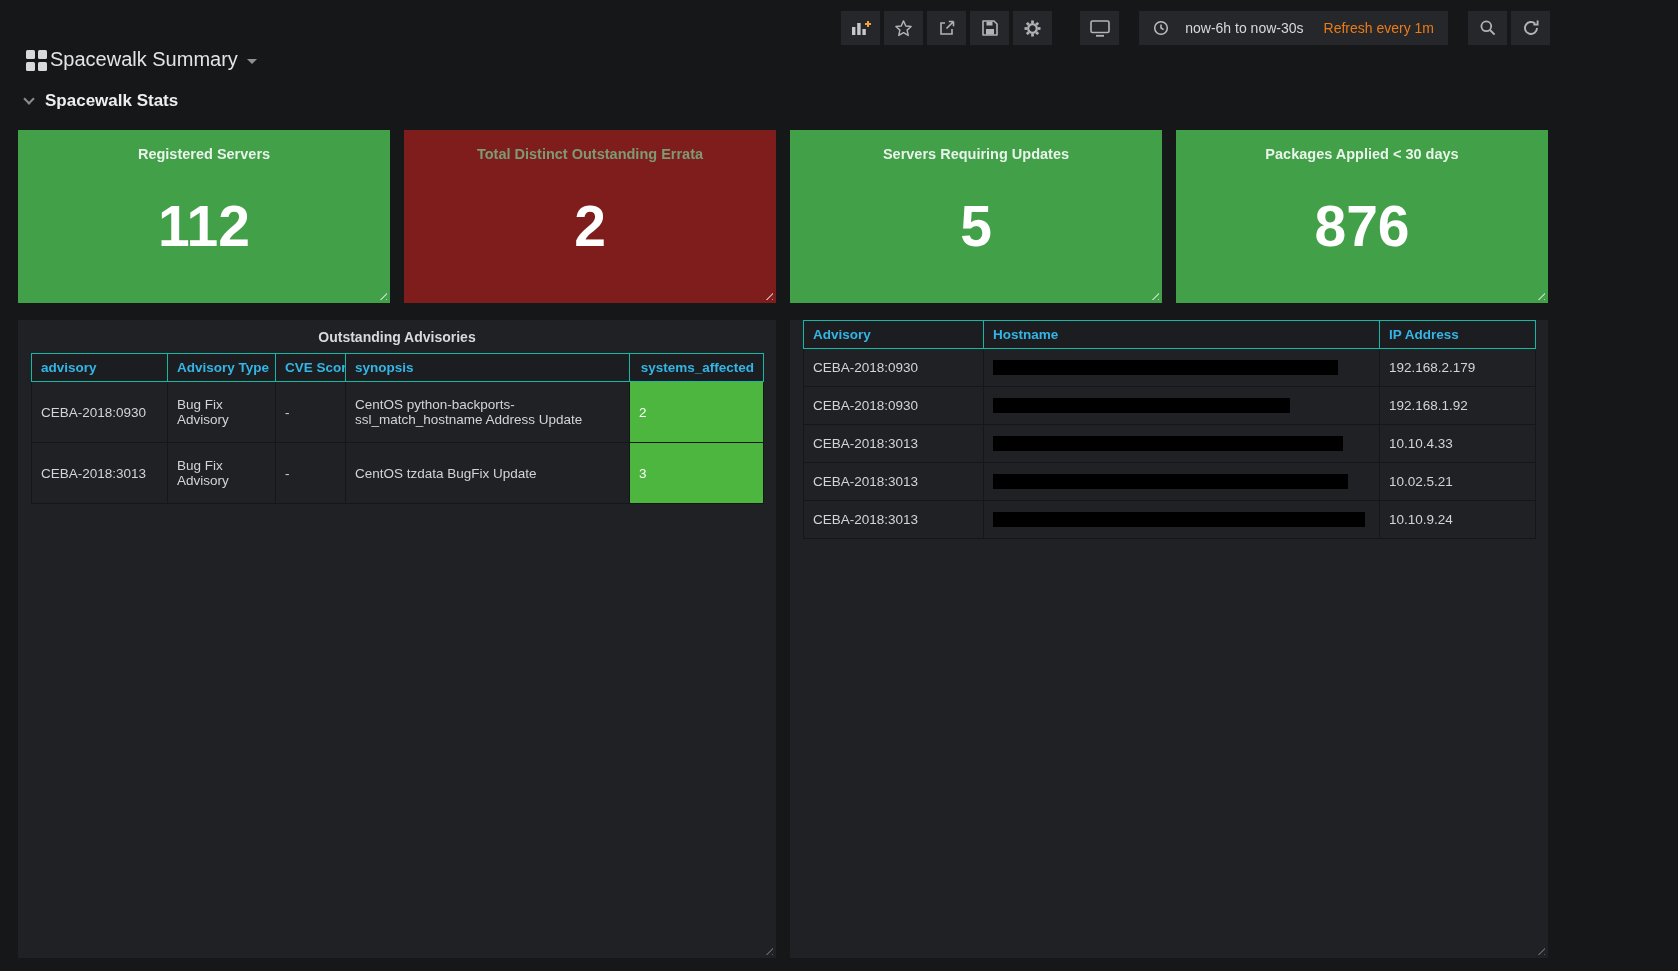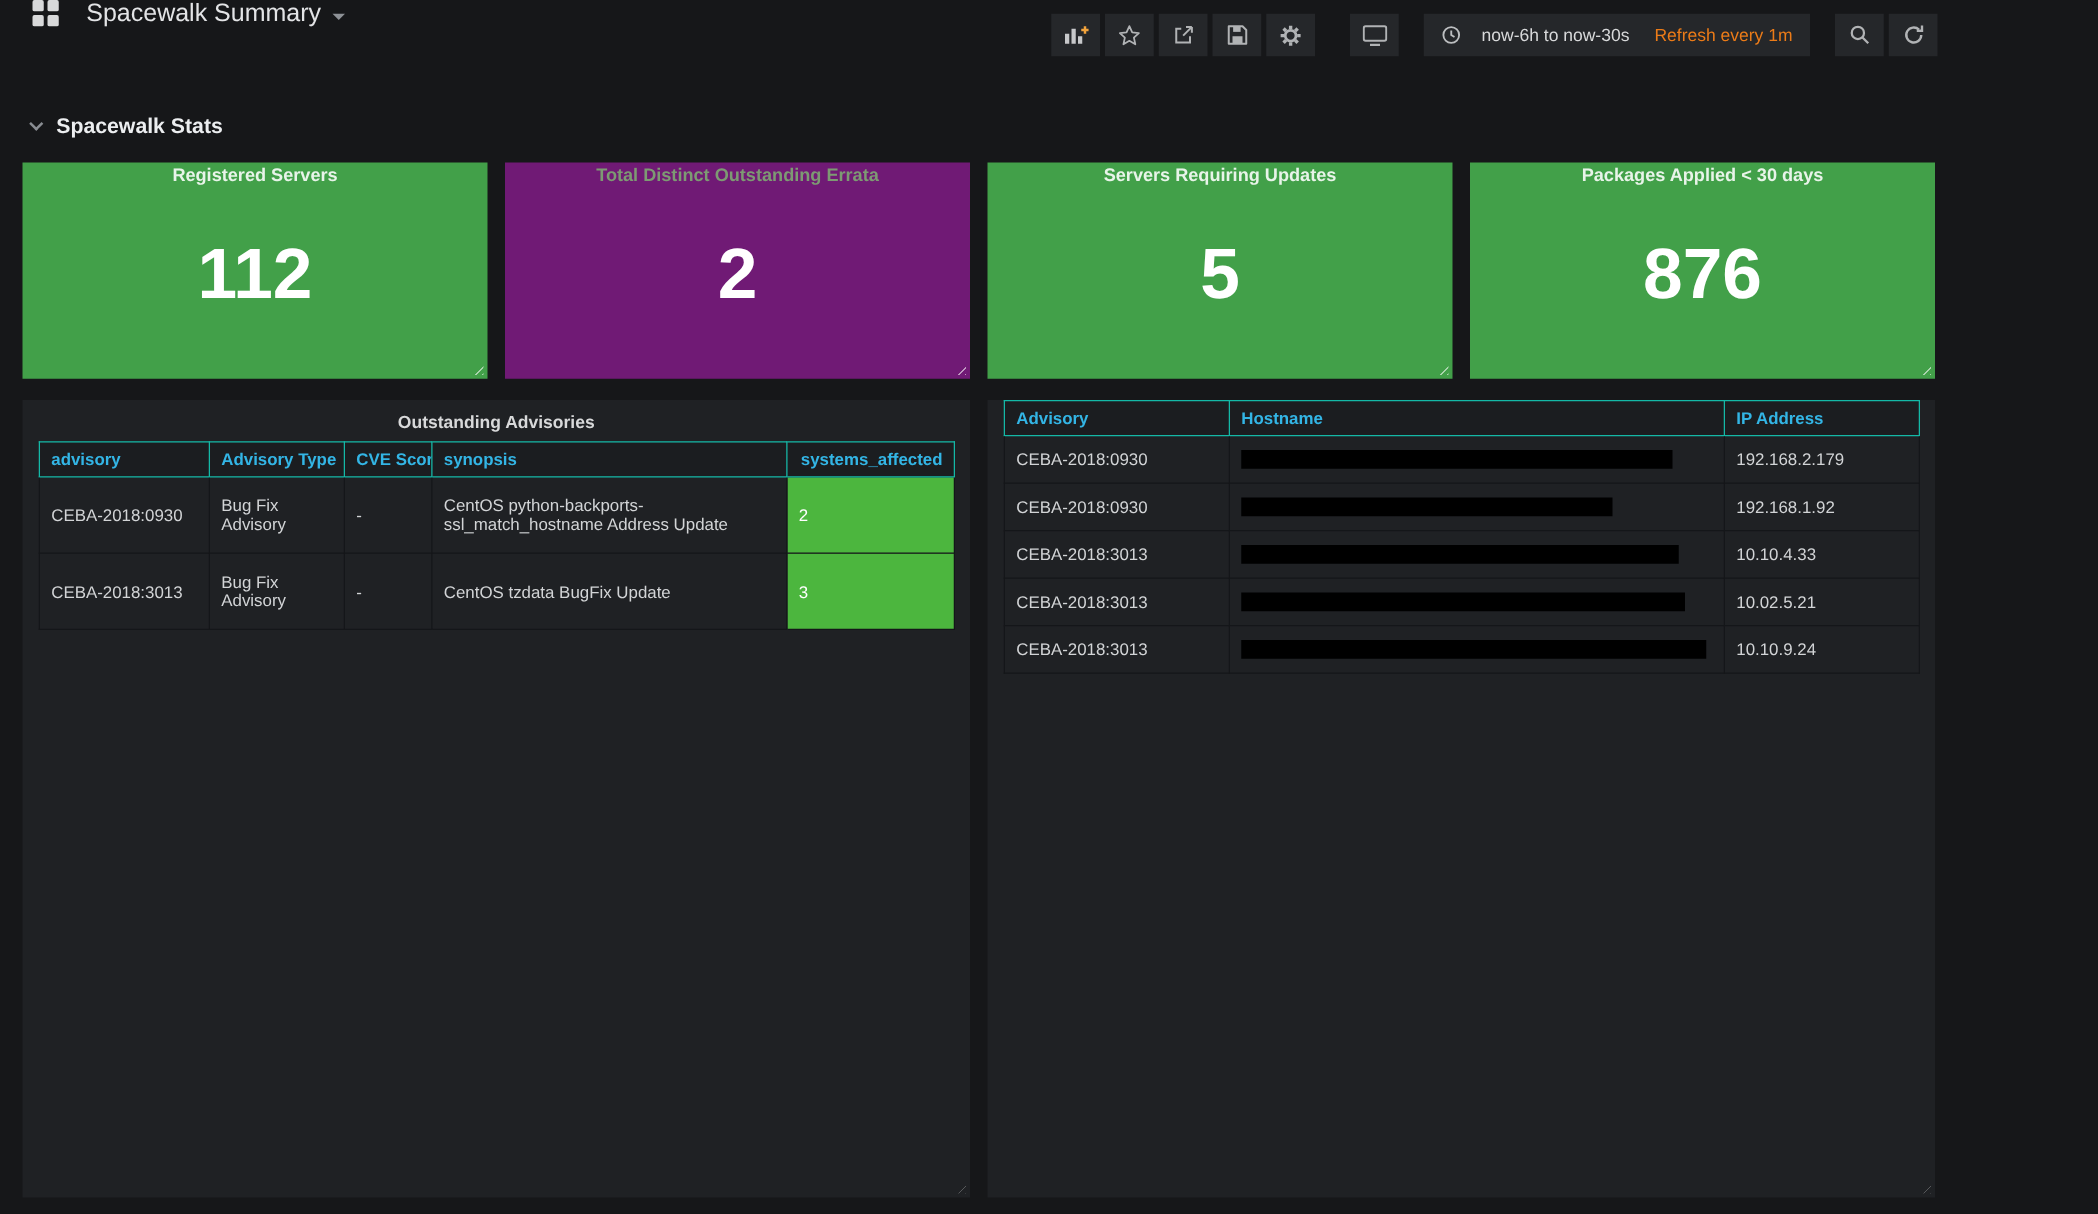--- a/index.html
+++ b/index.html
@@ -5,21 +5,21 @@
   * { box-sizing: border-box; }
   html,body { margin:0; padding:0; }
   body {
     width:1678px; height:971px; position:relative; overflow:hidden;
     background:#161719; color:#d8d9da;
     font-family:"Liberation Sans", sans-serif;
   }
 
   
   .navbar { position:absolute; top:0; left:0; width:100%; height:56px; }
-  .nav-left { position:absolute; left:26px; top:0; height:56px; display:flex; align-items:flex-start; gap:22px; }
+  .nav-left { position:absolute; left:26px; top:15px; height:56px; display:flex; align-items:flex-end; gap:3px; }
   .logo { display:grid; grid-template-columns:9px 9px; grid-template-rows:9px 9px; gap:3px; cursor:pointer; }
   .logo i { background:#d8d9da; border-radius:1.5px; display:block; }
   .dash-title { display:flex; align-items:center; gap:9px; cursor:pointer; }
   .dash-title .t { font-size:20px; color:#e3e4e6; }
   .caret { width:0; height:0; border-left:5px solid transparent; border-right:5px solid transparent; border-top:5px solid #8d9196; margin-top:4px; }
 
   .nav-right { position:absolute; right:128px; top:11px; display:flex; align-items:center; }
   .nav-btn {
     width:39px; height:34px; background:#25272a; border:none; margin-left:4px;
     display:flex; align-items:center; justify-content:center; cursor:pointer; padding:0;
@@ -34,23 +34,23 @@
   .time-refresh { color:#eb7b18; margin-left:4px; }
 
   
   .row-header { position:absolute; top:91px; left:25px; display:flex; align-items:center; gap:12px; cursor:pointer; }
   .chev { width:8px; height:8px; border-right:2px solid #898d92; border-bottom:2px solid #898d92; transform:rotate(45deg); margin-top:-5px; }
   .row-title { font-size:17px; font-weight:bold; color:#eceef0; }
 
   
   .stat-panel { position:absolute; top:130px; width:372px; height:173px; display:flex; flex-direction:column; }
   .stat-solid { background:#42a049; }
-  .stat-pale  { background:#701a75; }
+  .stat-pale  { background:#7f1d1d; }
   .sp0 { left:18px; } .sp1 { left:404px; } .sp2 { left:790px; } .sp3 { left:1176px; }
-  .stat-title { margin-top:3px; text-align:center; font-size:14.5px; font-weight:bold; color:rgba(255,255,255,0.88); cursor:pointer; }
+  .stat-title { margin-top:16px; text-align:center; font-size:14.5px; font-weight:bold; color:rgba(255,255,255,0.88); cursor:pointer; }
   .stat-pale .stat-title { color:#7d9a73; }
   .stat-value { flex:1; display:flex; align-items:center; justify-content:center; font-size:57px; font-weight:bold; color:#ffffff; padding-bottom:14px;text-align:right; }
 
   .resize-handle {
     position:absolute; right:3px; bottom:3px; width:10px; height:10px; cursor:se-resize;
     clip-path:polygon(100% 0,100% 100%,0 100%);
     background:repeating-linear-gradient(-45deg, rgba(255,255,255,.55) 0 1px, transparent 1px 4px);
   }
   .table-panel .resize-handle { background:repeating-linear-gradient(-45deg, rgba(255,255,255,.25) 0 1px, transparent 1px 4px); }
 

